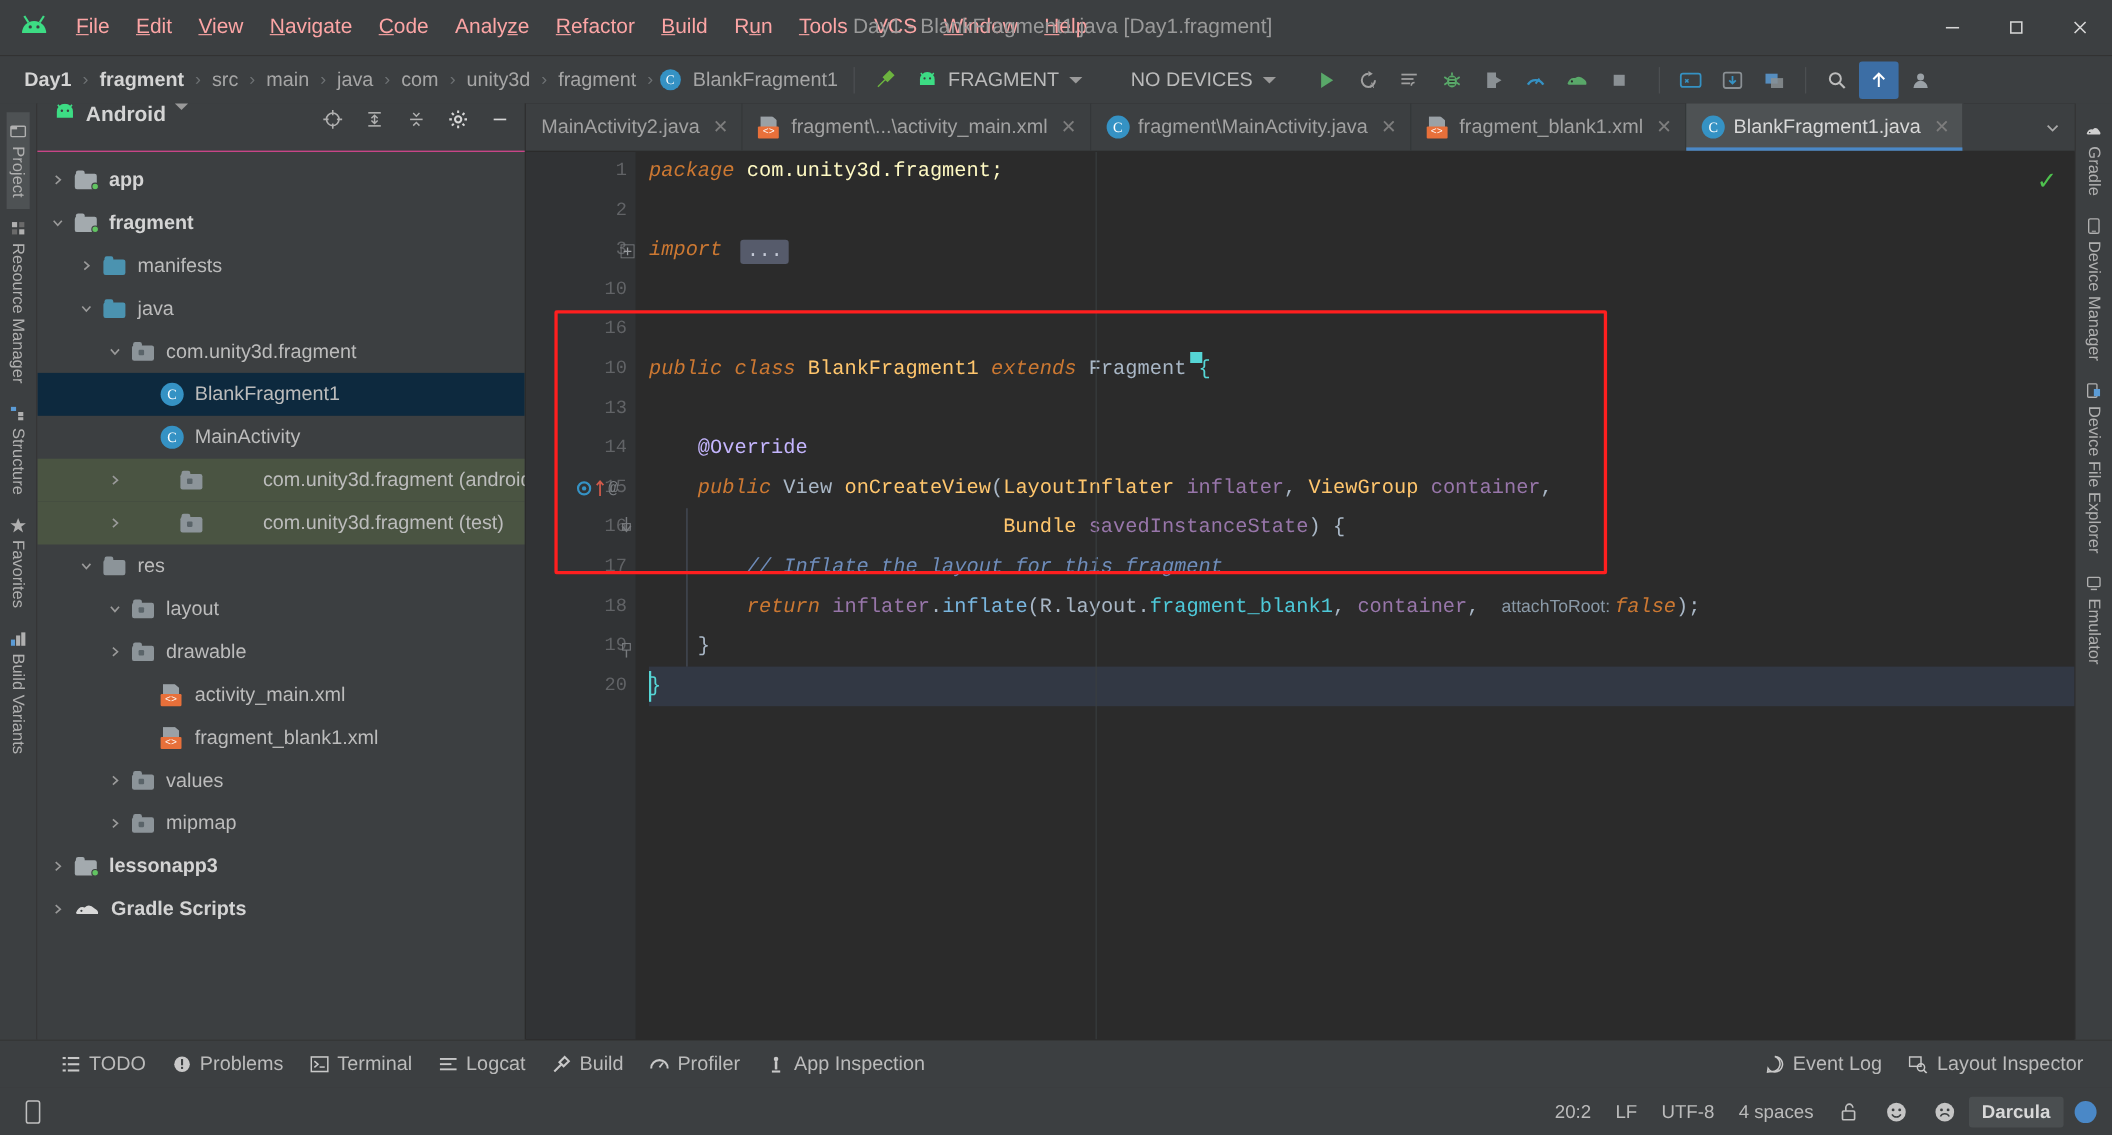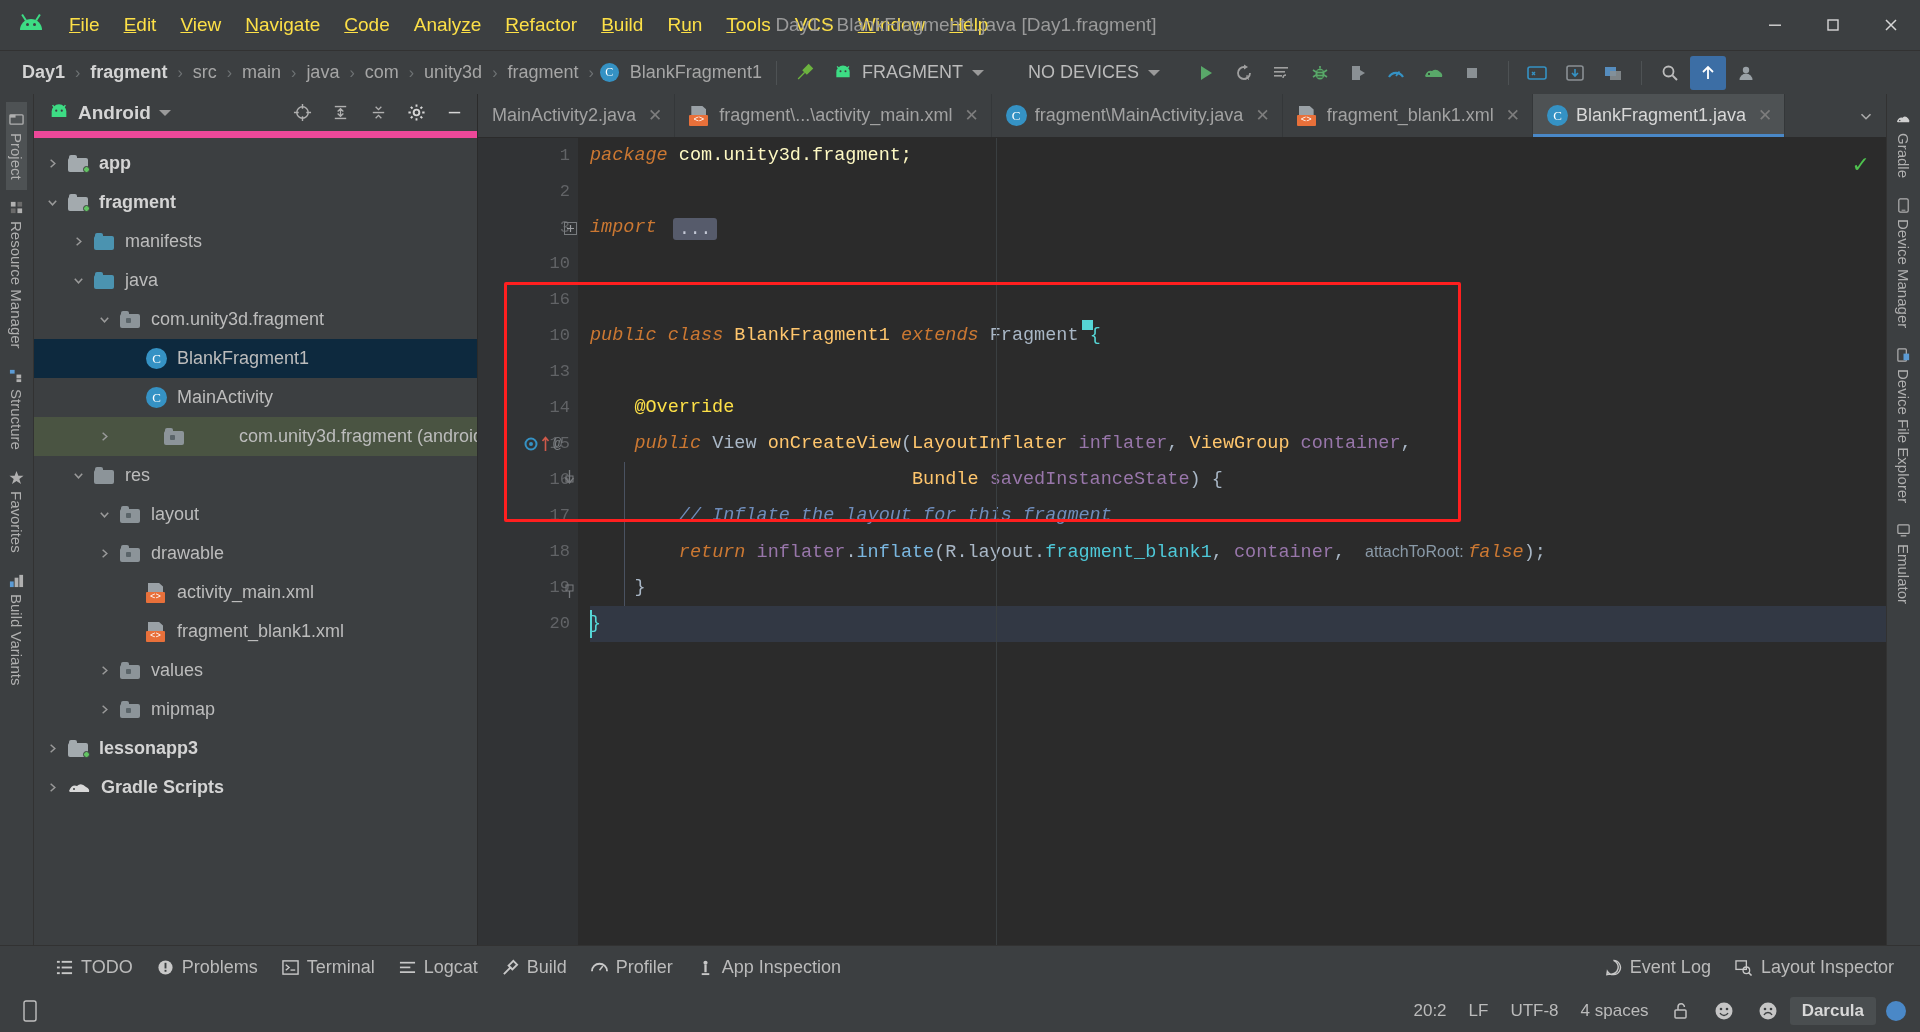--- a/index.html
+++ b/index.html
@@ -24,21 +24,21 @@
   }
   .droid-logo .eye { position:absolute; width:3px; height:3px; background:#3c3f41; border-radius:50%; top:11px; }
   .droid-logo .eye.l { left:8px; }
   .droid-logo .eye.r { left:15px; }
   .droid-logo .ant { position:absolute; width:2px; height:7px; background:#3ddc84; top:2px; }
   .droid-logo .ant.l { left:5px; transform:rotate(-33deg); }
   .droid-logo .ant.r { left:19px; transform:rotate(33deg); }
 
   .menubar { display:flex; align-items:center; gap:2px; }
   .menu-item {
-    padding:5px 11px; font-size:19px; color:#fde047; cursor:default; white-space:nowrap;
+    padding:5px 11px; font-size:19px; color:#fca5a5; cursor:default; white-space:nowrap;
     border-radius:3px;
     text-align:center;
   }
   .menu-item u { text-decoration:underline; }
 
   .win-title {
     position:absolute; left:12px; right:0; text-align:center; font-size:19px;
     color:#9a9a9a; pointer-events:none;
   }
   .win-ctrl { position:absolute; right:0; top:0; height:50px; display:flex; align-items:center; z-index:5; }
@@ -82,22 +82,22 @@
   }
   .rail-item.active { background:#4e5254; }
   .rail-ico { writing-mode:horizontal-tb; font-size:14px; }
 
   
   .project {
     width:444px; background:#3c3f41; display:flex; flex-direction:column; flex:0 0 auto;
     border-right:1px solid #2b2b2b;
   }
   .proj-head {
-    height:44px; display:flex; align-items:center; padding:0 8px 0 14px; gap:8px;
-    border-bottom:7px solid #ec4899;
+    height:44px; display:flex; align-items:flex-start; padding:0 8px 0 14px; gap:8px;
+    border-bottom:1px solid #ec4899;
   }
   .proj-title { font-size:19px; color:#d4d4d4; font-weight:bold; }
   .proj-head .spacer { flex:1; }
   .ph-btn { width:30px;height:28px;display:flex;align-items:center;justify-content:center;border-radius:3px; }
 
   .tree { flex:1; overflow:hidden; padding-top:6px; font-size:18px; }
   .node { display:flex; align-items:center; height:39px; padding-right:8px; white-space:nowrap; }
   .node.sel { background:#0d293e; }
   .node.testgrp { background:#4a5442;gap:44px; }
   .arrow { width:22px; text-align:center; color:#9a9a9a; font-size:13px; flex:0 0 auto; }
@@ -593,20 +593,31 @@
           <span class="arrow">
             <svg width="13" height="13" viewBox="0 0 14 14">
               <path d="M5 3 L9.5 7 L5 11" stroke="#9a9a9a" stroke-width="1.6" fill="none"></path>
             </svg>
           </span>
           <span class="ic folder">
             <span class="dot"></span>
           </span>
           <span class="lbl">com.unity3d.fragment (androidTest)</span>
         </div>
+        <div class="node testgrp" style="padding-left: 64px;">
+          <span class="arrow">
+            <svg width="13" height="13" viewBox="0 0 14 14">
+              <path d="M5 3 L9.5 7 L5 11" stroke="#9a9a9a" stroke-width="1.6" fill="none"></path>
+            </svg>
+          </span>
+          <span class="ic folder">
+            <span class="dot"></span>
+          </span>
+          <span class="lbl">com.unity3d.fragment (test)</span>
+        </div>
         <div class="node" style="padding-left: 38px;">
           <span class="arrow">
             <svg width="13" height="13" viewBox="0 0 14 14">
               <path d="M3 5 L7 9.5 L11 5" stroke="#9a9a9a" stroke-width="1.6" fill="none"></path>
             </svg>
           </span>
           <span class="ic folder"><span class="bars"><i></i><i></i><i></i></span></span>
           <span class="lbl">res</span>
         </div>
         <div class="node" style="padding-left: 64px;">
@@ -782,21 +793,21 @@
           </div>
         </div>
       <div class="code" id="code">
           <div class="cl"><span style="color: rgb(204, 120, 50); font-style: italic;">package </span><span style="color: #fef9c3;">com.unity3d.fragment;</span></div>
           <div class="cl"></div>
           <div class="cl"><span style="color: rgb(204, 120, 50); font-style: italic;">import </span></div>
           <div class="cl"></div>
           <div class="cl"></div>
           <div class="cl"><span style="color: rgb(204, 120, 50); font-style: italic;">public </span><span style="color: rgb(204, 120, 50); font-style: italic;">class </span><span style="color: rgb(255, 198, 109);">BlankFragment1 </span><span style="color: rgb(204, 120, 50); font-style: italic;">extends </span><span style="color: rgb(169, 183, 198);">Fragment </span><span style="color: rgb(86, 214, 214);">{</span></div>
           <div class="cl"></div>
-          <div class="cl"><span style="color: #fde047; font-family: Liberation Mono, monospace;">    @Override</span></div>
+          <div class="cl"><span style="color: #c4b5fd; font-family: Liberation Mono, monospace;">    @Override</span></div>
           <div class="cl"><span style="color: rgb(169, 183, 198);">    </span><span style="color: rgb(204, 120, 50); font-style: italic;">public </span><span style="color: rgb(169, 183, 198);">View </span><span style="color: rgb(255, 198, 109);">onCreateView</span><span style="color: rgb(169, 183, 198);">(</span><span style="color: rgb(255, 198, 109);">LayoutInflater </span><span style="color: rgb(152, 118, 170);">inflater</span><span style="color: rgb(169, 183, 198);">, </span><span style="color: rgb(255, 198, 109);">ViewGroup </span><span style="color: rgb(152, 118, 170);">container</span><span style="color: rgb(169, 183, 198);">,</span></div>
           <div class="cl"><span style="color: rgb(169, 183, 198);">                             </span><span style="color: rgb(255, 198, 109);">Bundle </span><span style="color: rgb(152, 118, 170);">savedInstanceState</span><span style="color: rgb(169, 183, 198);">) {</span></div>
           <div class="cl"><span style="color: rgb(111, 141, 187); font-style: italic;">        // Inflate the layout for this fragment</span></div>
           <div class="cl"><span style="color: rgb(169, 183, 198);">        </span><span style="color: rgb(204, 120, 50); font-style: italic;">return </span><span style="color: rgb(152, 118, 170);">inflater</span><span style="color: rgb(169, 183, 198);">.</span><span style="color: rgb(122, 183, 224);">inflate</span><span style="color: rgb(169, 183, 198);">(R.layout.</span><span style="color: rgb(78, 201, 217);">fragment_blank1</span><span style="color: rgb(169, 183, 198);">, </span><span style="color: rgb(152, 118, 170);">container</span><span style="color: rgb(169, 183, 198);">, </span><span style="color: rgb(138, 154, 168); font-style: normal; font-family: &quot;Liberation Sans&quot;, sans-serif; font-size: 16px;">  attachToRoot: </span><span style="color: rgb(204, 120, 50); font-style: italic;">false</span><span style="color: rgb(169, 183, 198);">);</span></div>
           <div class="cl"><span style="color: rgb(169, 183, 198);">    }</span></div>
           <div class="cl cur"><span style="color: rgb(86, 214, 214);">}</span></div>
           <div class="fold-mark" style="left: 95px; top: 80px; font-size: 18px; height: 22px; display: flex; align-items: center;">...</div>
           <div class="indent-line" style="left: 46px; top: 324px; height: 144px;"></div>
           <div style="position: absolute; left: 12px; top: 472px; width: 2px; height: 28px; background: rgb(86, 214, 214);"></div>
           <div style="position: absolute; left: 504px; top: 182px; width: 11px; height: 10px; background: rgb(86, 214, 214);"></div>

